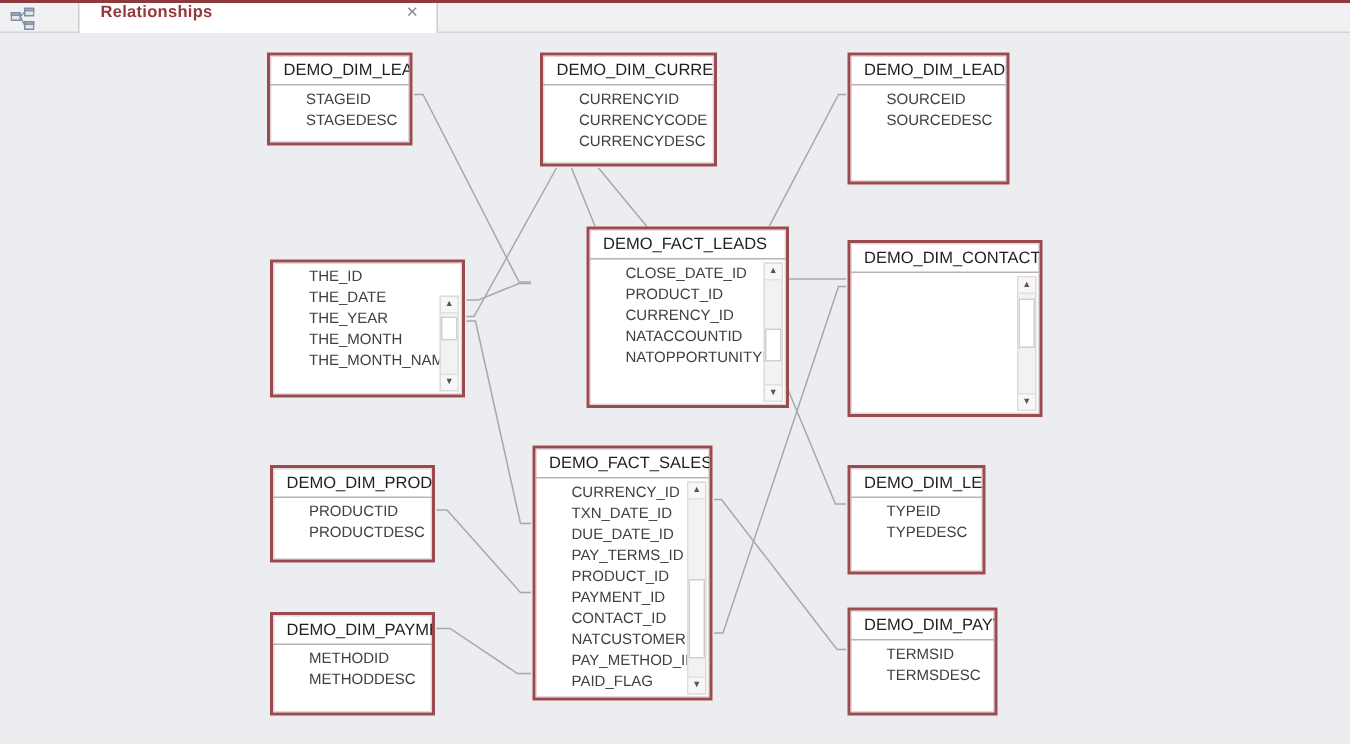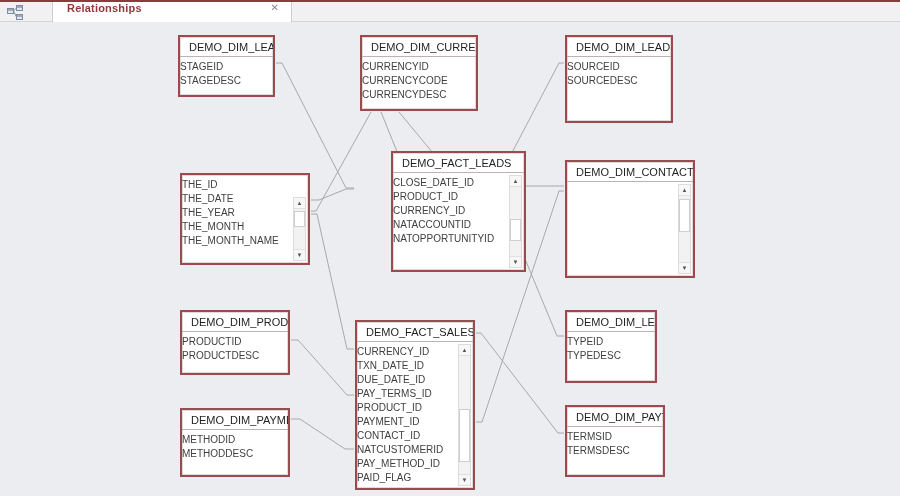--- a/index.html
+++ b/index.html
@@ -20,21 +20,21 @@
   #canvas { position:absolute; left:0; top:22px; width:900px; height:474px; background:#ebedf0; }
   #rel-svg { position:absolute; left:0; top:0; width:900px; height:474px; }
   #rel-svg path { fill:none; stroke:#a8a8a8; stroke-width:1; }
 
   .tbl { position:absolute; background:#ffffff; border:2px solid #9b4b4f;
     box-shadow:0 0 0 1px #e3d9d9 inset; overflow:hidden; }
   .tbl-title { height:20px; line-height:20px; padding-left:9px; font-size:11px; color:#1f1f1f;
     white-space:nowrap; overflow:hidden; border-bottom:1px solid #bdb2b2; }
   .tbl-fields { position:relative; padding-top:3px; }
   .tbl-row { height:14px; line-height:14px; font-size:10px; color:#404040;
-    white-space:nowrap; }
+    padding-left:24px; white-space:nowrap; }
   .sbar { position:absolute; top:22px; right:2px; bottom:2px; width:13px;
     background:#f2f2f2; border:1px solid #dcdcdc; }
   .sbar .arr { position:absolute; left:0; width:11px; height:11px; background:#f7f7f7;
     color:#555; font-size:6px; line-height:11px; text-align:center; }
   .sbar .arr.up { top:0; border-bottom:1px solid #e0e0e0; }
   .sbar .arr.dn { bottom:0; border-top:1px solid #e0e0e0; }
   .sbar .thumb { position:absolute; left:0; width:11px; background:#ffffff;
     border:1px solid #cfcfcf; }
 </style>
 </head>
@@ -136,21 +136,21 @@
           <div class="arr dn">▼</div>
         </div>
       </div>
       <div class="tbl" style="left: 180px; top: 288px; width: 110px; height: 65px;">
         <div class="tbl-title">DEMO_DIM_PRODUCT</div>
         <div class="tbl-fields">
           <div class="tbl-row">PRODUCTID</div>
           <div class="tbl-row">PRODUCTDESC</div>
         </div>
       </div>
-      <div class="tbl" style="left: 355px; top: 298px; width: 120px; height: 170px;">
+      <div class="tbl" style="left: 355px; top: 275px; width: 120px; height: 170px;">
         <div class="tbl-title">DEMO_FACT_SALES</div>
         <div class="tbl-fields">
           <div class="tbl-row">CURRENCY_ID</div>
           <div class="tbl-row">TXN_DATE_ID</div>
           <div class="tbl-row">DUE_DATE_ID</div>
           <div class="tbl-row">PAY_TERMS_ID</div>
           <div class="tbl-row">PRODUCT_ID</div>
           <div class="tbl-row">PAYMENT_ID</div>
           <div class="tbl-row">CONTACT_ID</div>
           <div class="tbl-row">NATCUSTOMERID</div>

